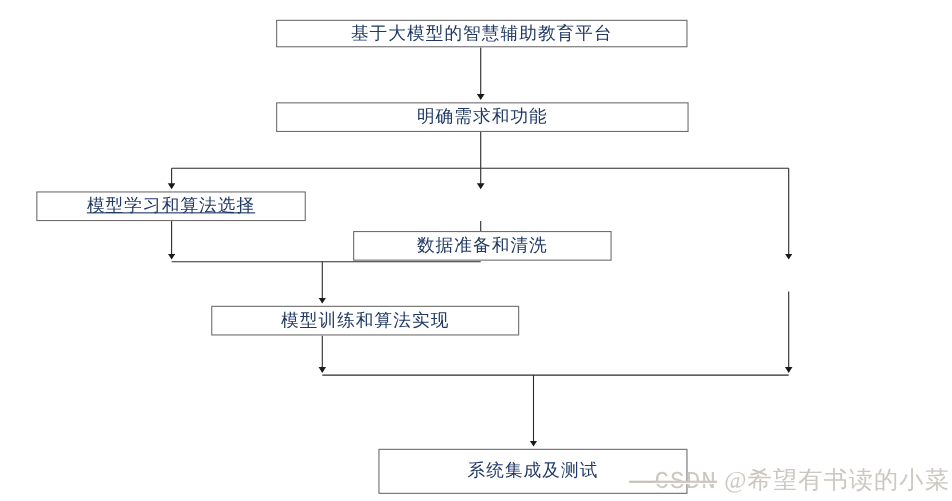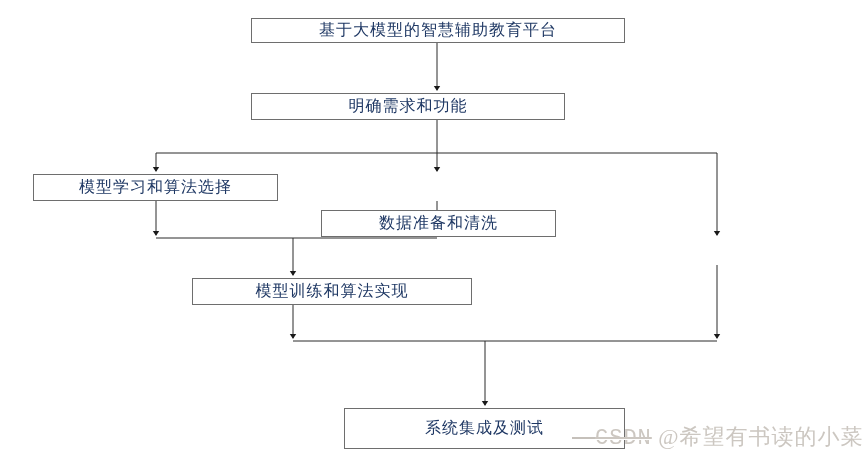--- a/index.html
+++ b/index.html
@@ -29,22 +29,22 @@
     background: #ffffff;
     color: #1f3864;
     font-size: 16px;
     letter-spacing: 1px;
     display: flex;
     align-items: center;
     justify-content: center;
     white-space: nowrap;
   }
   .n1 { left: 251px; top: 18px;  width: 374px; height: 25px; }
-  .n2 { left: 251px; top: 93px;  width: 314px; height: 27px; }
-  .n3 { left: 33px;  top: 174px; width: 245px; height: 27px; }
+  .n2 { left: 251px; top: 93px;  width: 375px; height: 27px; }
+  .n3 { left: 33px;  top: 174px; width: 245px; height: 27px; text-decoration: underline; }
   .n4 { left: 321px; top: 174px; width: 235px; height: 27px; margin-top: 36px; }
   .n5 { left: 578px; top: 238px; width: 283px; height: 27px; }
   .n6 { left: 152px; top: 278px; width: 280px; height: 27px; margin-left: 40px; }
   .n7 { left: 344px; top: 408px; width: 281px; height: 41px; }
   .watermark {
     position: absolute;
     left: 572px;
     top: 422px;
     font-size: 22px;
     letter-spacing: 1px;

